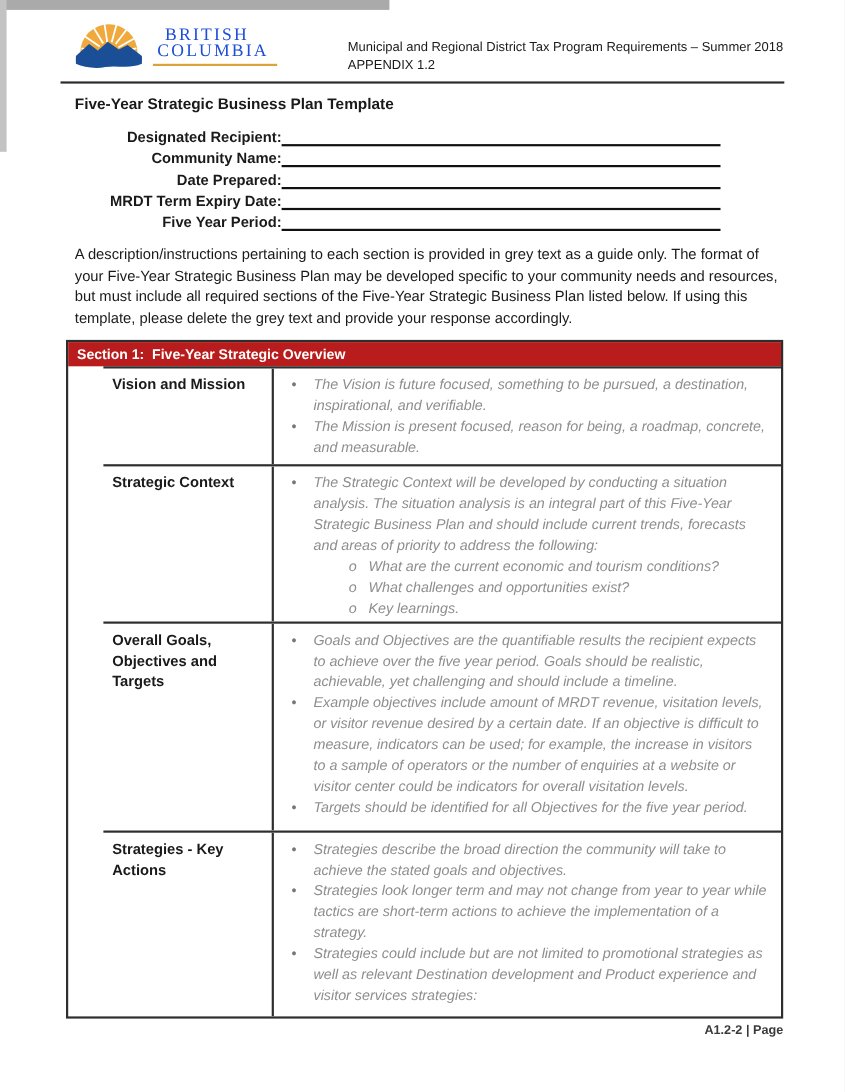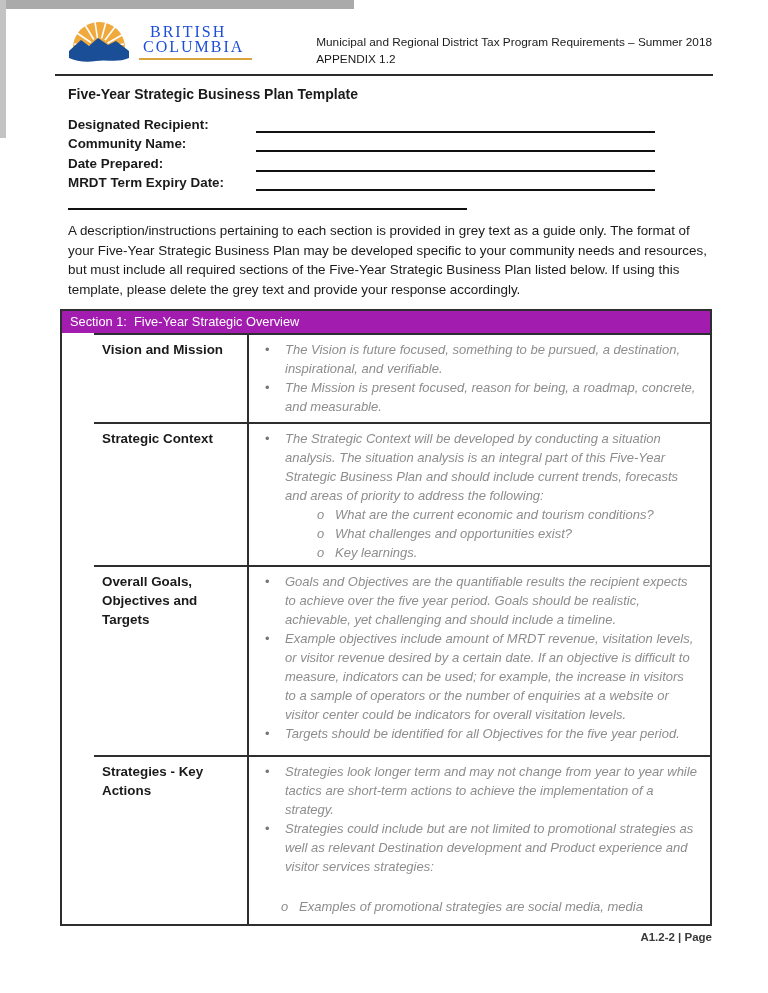--- a/index.html
+++ b/index.html
@@ -24,30 +24,30 @@
   }
   .wordmark .l1 { padding-left:7px; }
   .doc-ref { text-align:left; font-size:11.8px; line-height:16.5px; margin-top:14px; color:#1a1a1a; }
   .rule { position:absolute; top:74px; left:55px; right:55px; border-top:2px solid #2b2b2b; }
 
   .page-title { position:absolute; top:86px; left:68px; font-size:14px; font-weight:bold; }
 
   
   .form { position:absolute; top:114px; left:68px; right:56px; }
   .frow { display:flex; height:19.2px; align-items:flex-end; }
-  .flabel { width:188px; font-size:13.4px; font-weight:bold; line-height:17px; }
+  .flabel { width:188px; font-size:13.4px; font-weight:bold; line-height:17px;text-align:right; }
   .fline { width:399px; height:15px; border-bottom:2px solid #111; }
 
   
   .intro { position:absolute; top:221px; left:68px; width:646px; font-size:13.4px; line-height:19.6px; }
   .intro b { font-weight:normal; }
 
   
   .sec-table { position:absolute; top:309px; left:60px; width:652px; border:2px solid #2e2e2e; }
-  .sec-header { background:#a21caf; color:#ffffff; font-weight:normal; font-size:12.8px; height:22px; line-height:22px; padding-left:8px; white-space:pre-wrap; }
+  .sec-header { background:#b91c1c; color:#ffffff; font-weight:bold; font-size:12.8px; height:22px; line-height:22px; padding-left:8px; white-space:pre-wrap; }
   .trow { display:flex; border-top:2px solid #2e2e2e; overflow:hidden;margin-left:32px; }
   .trow.r0 { height:89px; } .trow.r1 { height:143px; } .trow.r2 { height:190px;justify-content:space-between; } .trow.r3 { height:169px; border-bottom:none; }
   .tlabel { width:155px; border-right:2px solid #2e2e2e; padding:5px 8px 0 8px; font-size:13.4px; font-weight:bold; line-height:19px; }
   .tcontent { flex:1; padding:5px 12px 0 0; color:#8d8d8d; font-style:italic; font-size:13px; line-height:19px;border-radius:14px; }
   ul.main { list-style:none; padding-left:36px; }
   ul.main > li { position:relative; }
   ul.main > li::before { content:"\2022"; position:absolute; left:-20px; color:#777; font-style:normal; }
   ul.sub { list-style:none; padding-left:50px; }
   ul.sub > li { position:relative; }
   ul.sub > li::before { content:"o"; position:absolute; left:-18px; color:#8d8d8d; }
@@ -108,20 +108,21 @@
     </div>
     <div class="frow">
       <span class="flabel">Date Prepared:</span>
       <span class="fline"></span>
     </div>
     <div class="frow">
       <span class="flabel">MRDT Term Expiry Date:</span>
       <span class="fline"></span>
     </div>
     <div class="frow">
+      <span class="flabel">Five Year Period:</span>
       <span class="fline"></span>
     </div>
   </div>
 
   <p class="intro"><span>A description/instructions pertaining to each section is provided in grey text as a guide only. </span><b>The format of your Five-Year Strategic Business Plan may be developed specific to your community needs and resources, but must include all required sections of the Five-Year Strategic Business Plan listed below.</b><span> If using this template, please delete the grey text and provide your response accordingly.</span></p>
 
   <div class="sec-table">
     <div class="sec-header">Section 1:  Five-Year Strategic Overview</div>
 
     <div class="trow r0">
@@ -157,20 +158,21 @@
           <li>Example objectives include amount of MRDT revenue, visitation levels, or visitor revenue desired by a certain date. If an objective is difficult to measure, indicators can be used; for example, the increase in visitors to a sample of operators or the number of enquiries at a website or visitor center could be indicators for overall visitation levels.</li>
           <li>Targets should be identified for all Objectives for the five year period.</li>
         </ul>
       </div>
     </div>
 
     <div class="trow r3">
       <div class="tlabel">Strategies - Key Actions</div>
       <div class="tcontent">
         <ul class="main">
+          <li>Strategies describe the broad direction the community will take to achieve the stated goals and objectives.</li>
           <li>Strategies look longer term and may not change from year to year while tactics are short-term actions to achieve the implementation of a strategy.</li>
           <li>Strategies could include but are not limited to promotional strategies as well as relevant Destination development and Product experience and visitor services strategies:</li>
         </ul>
         <ul class="sub gap-before">
           <li>Examples of promotional strategies are social media, media</li>
         </ul>
       </div>
     </div>
   </div>
 

